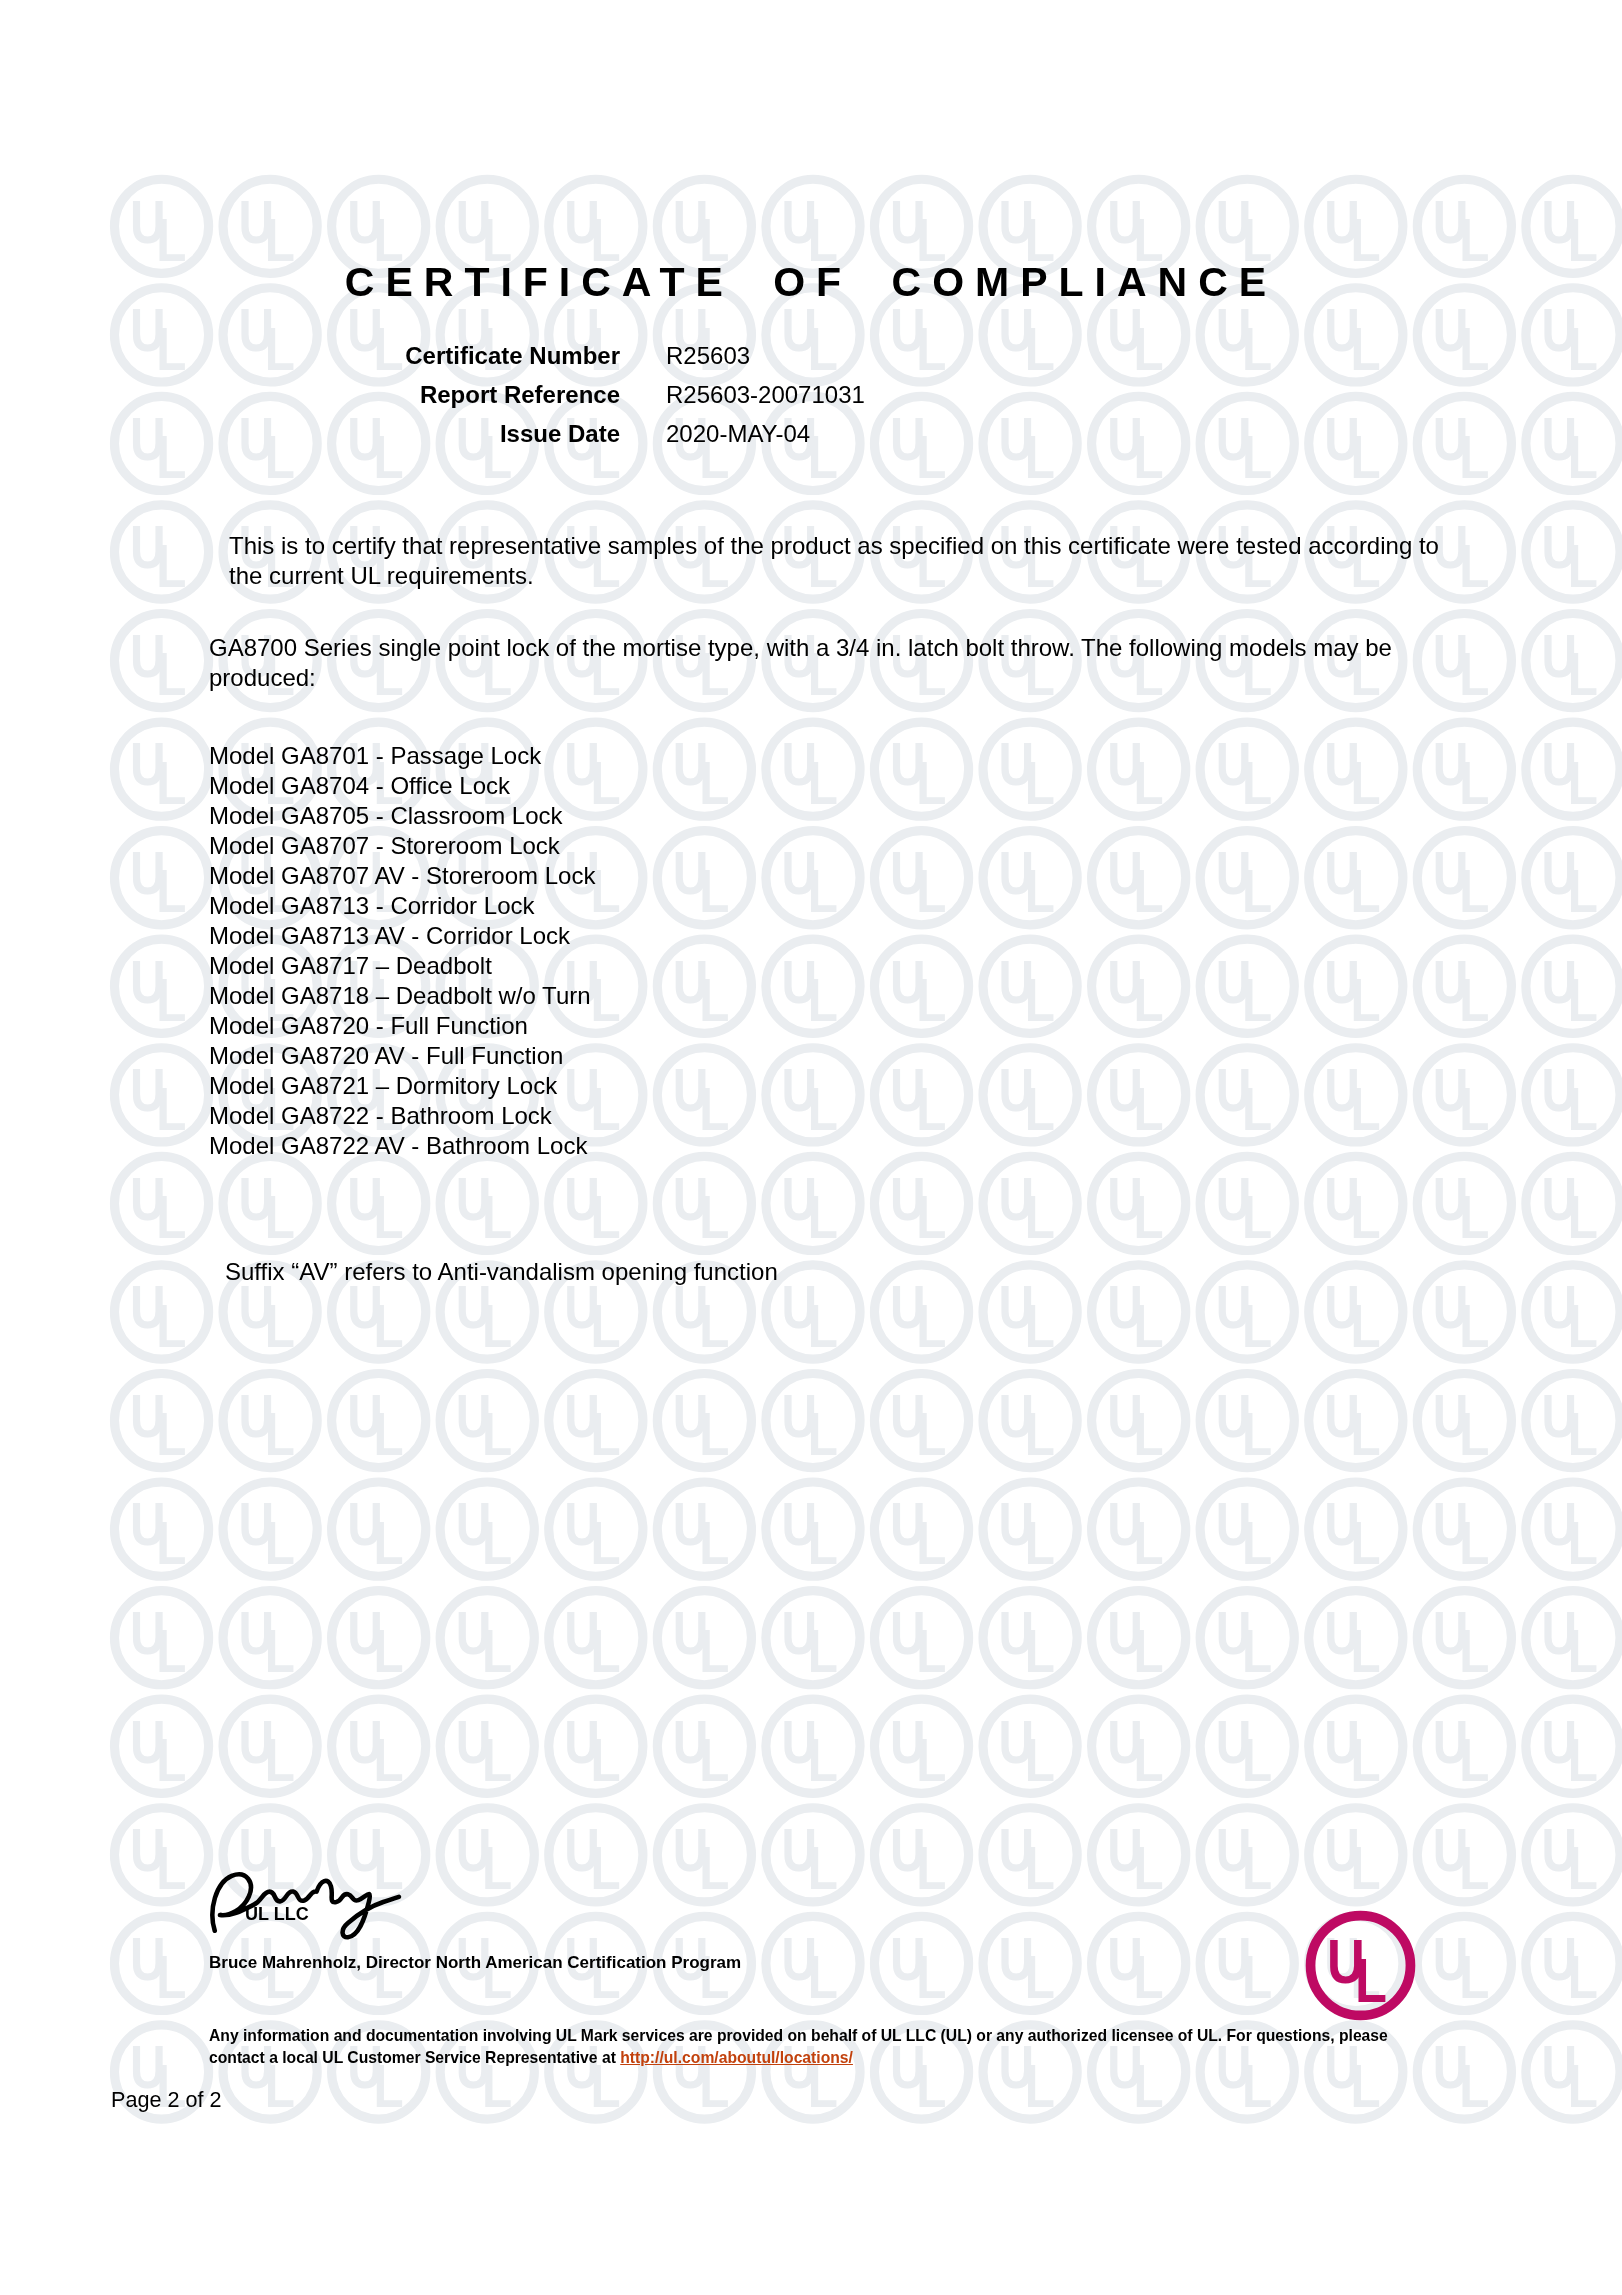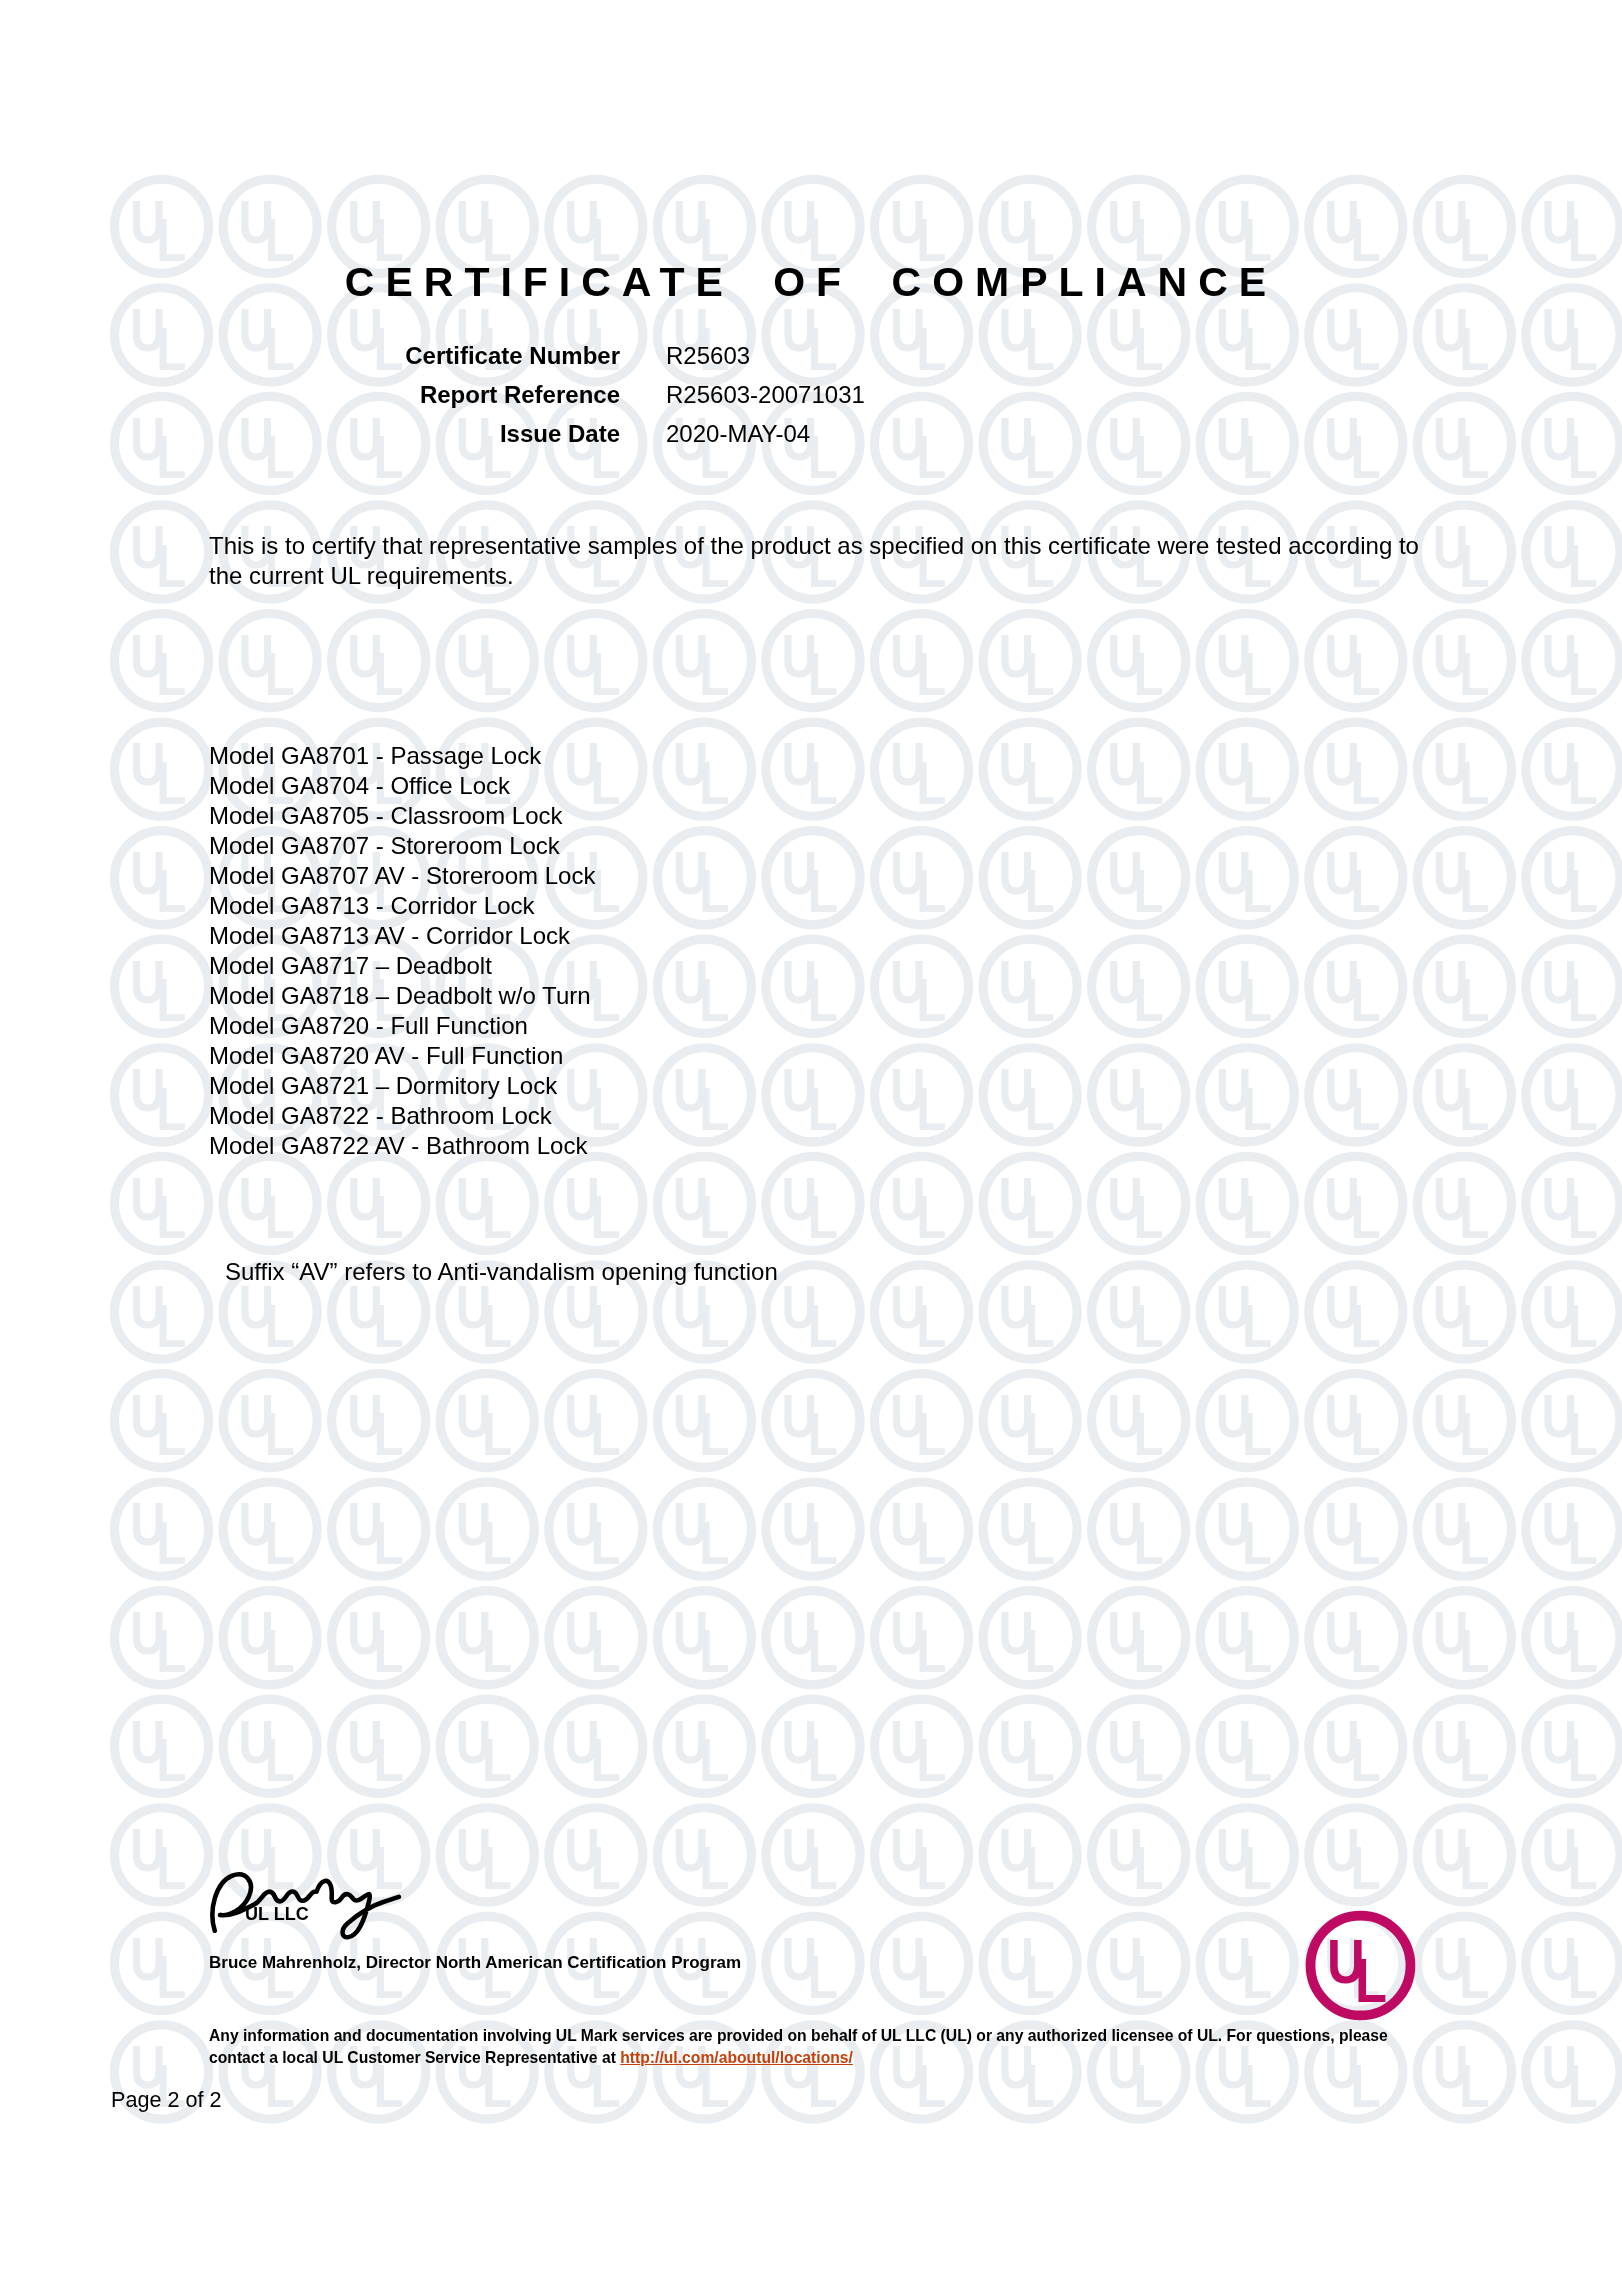--- a/index.html
+++ b/index.html
@@ -15,21 +15,21 @@
     font-size:41px;font-weight:bold;letter-spacing:11px;word-spacing:17px;line-height:1;
   }
 
   
   .fields{position:absolute;left:209px;top:336px;width:916px;}
   .field-row{display:flex;align-items:center;height:39px;}
   .flabel{display:inline-block;width:411px;text-align:right;font-size:24px;font-weight:bold;}
   .fvalue{display:inline-block;margin-left:46px;font-size:24px;font-weight:normal;}
 
   .para{position:absolute;left:209px;width:1236px;font-size:24px;line-height:30px;}
-  #certify-para{top:531px;}
+  #certify-para{top:531px;margin-left:20px;}
   #product-para{top:633px;}
 
   .models{position:absolute;left:209px;top:741px;width:1236px;}
   .model-line{font-size:24px;line-height:30px;height:30px;white-space:pre;}
 
   #suffix-note{position:absolute;left:225px;top:1257px;width:1236px;font-size:24px;line-height:30px;}
 
   
   #signature-svg{position:absolute;left:203px;top:1864px;}
   #signer-line{position:absolute;left:209px;top:1953px;font-size:17px;font-weight:bold;}
@@ -324,20 +324,21 @@
       <span class="fvalue">R25603-20071031</span>
     </div>
       <div class="field-row">
       <span class="flabel">Issue Date</span>
       <span class="fvalue">2020-MAY-04</span>
     </div>
     </div>
 
   <div class="para" id="certify-para">This is to certify that representative samples of the product as specified on this certificate were tested according to the current UL requirements.</div>
 
+  <div class="para" id="product-para">GA8700 Series single point lock of the mortise type, with a 3/4 in. latch bolt throw. The following models may be produced:</div>
 
   <div class="models">
       <div class="model-line">Model GA8701 - Passage Lock</div>
       <div class="model-line">Model GA8704 - Office Lock</div>
       <div class="model-line">Model GA8705 - Classroom Lock</div>
       <div class="model-line">Model GA8707 - Storeroom Lock</div>
       <div class="model-line">Model GA8707 AV - Storeroom Lock</div>
       <div class="model-line">Model GA8713 - Corridor Lock</div>
       <div class="model-line">Model GA8713 AV - Corridor Lock</div>
       <div class="model-line">Model GA8717 – Deadbolt</div>

